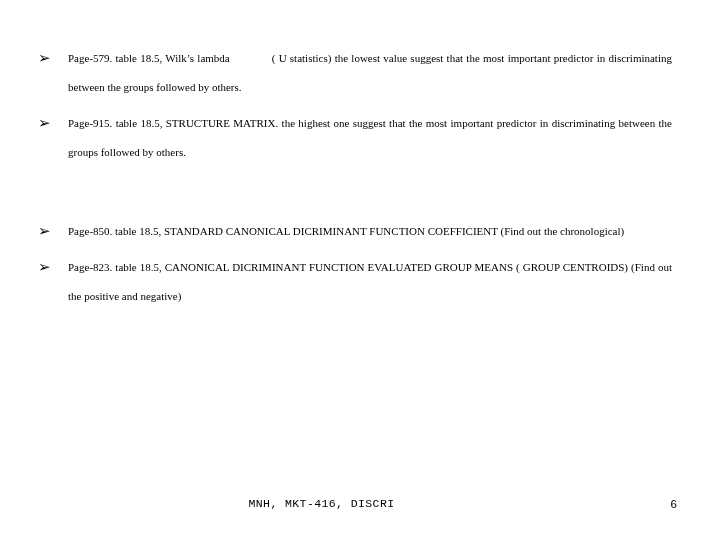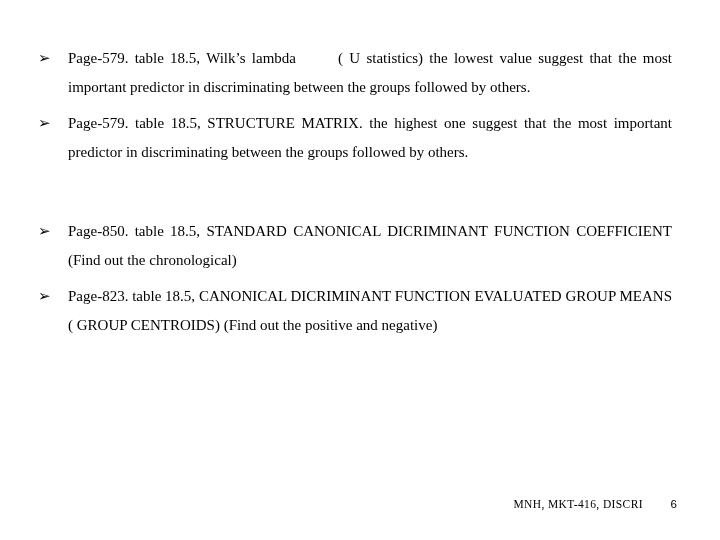--- a/index.html
+++ b/index.html
@@ -37,43 +37,43 @@
     font-family: "DejaVu Sans", sans-serif;
     font-size: 15px;
     line-height: 29px;
     color: #000000;
     text-align: left;
     -webkit-user-select: none;
     user-select: none;
   }
   .bullet-body {
     flex: 1 1 auto;
-    font-size: 15px;
+    font-size: 11px;
     line-height: 29px;
     text-align: justify;
     text-justify: inter-word;
     hyphens: none;
   }
   
   .gap-sm { height: 7px; }
   .gap-lg { height: 50px; }
 
   .footer {
     position: absolute;
     left: 0;
     top: 493px;
     width: 720px;
     height: 22px;
   }
   .footer-center {
     position: absolute;
     left: 0;
     width: 643px;
-    text-align: right;
-    font-family: Liberation Serif, serif;
+    text-align: center;
+    font-family: Liberation Mono, monospace;
     font-size: 11.5px;
     letter-spacing: 0.4px;
     color: #000000;
     line-height: 22px;
   }
   .footer-page {
     position: absolute;
     right: 43px;
     top: 0;
     font-family: "Liberation Sans", "DejaVu Sans", sans-serif;
@@ -95,21 +95,21 @@
 
     <div class="bullet-item">
       <span class="bullet-marker">➢</span>
       <div class="bullet-body"><span>Page-579. table 18.5, Wilk’s lambda</span><span class="wide-gap"></span><span>( U  statistics) the lowest value suggest that the most important predictor in discriminating between the groups followed by others.</span></div>
     </div>
 
     <div class="gap-sm"></div>
 
     <div class="bullet-item">
       <span class="bullet-marker">➢</span>
-      <div class="bullet-body">Page-579. table 18.5, STRUCTURE MATRIX. the highest one suggest that the most important predictor in discriminating between the groups followed by others.</div>
+      <div class="bullet-body">Page-915. table 18.5, STRUCTURE MATRIX. the highest one suggest that the most important predictor in discriminating between the groups followed by others.</div>
     </div>
 
     <div class="gap-lg"></div>
 
     <div class="bullet-item">
       <span class="bullet-marker">➢</span>
       <div class="bullet-body">Page-850. table  18.5,  STANDARD  CANONICAL  DICRIMINANT FUNCTION COEFFICIENT (Find out the chronological)</div>
     </div>
 
     <div class="gap-sm"></div>

